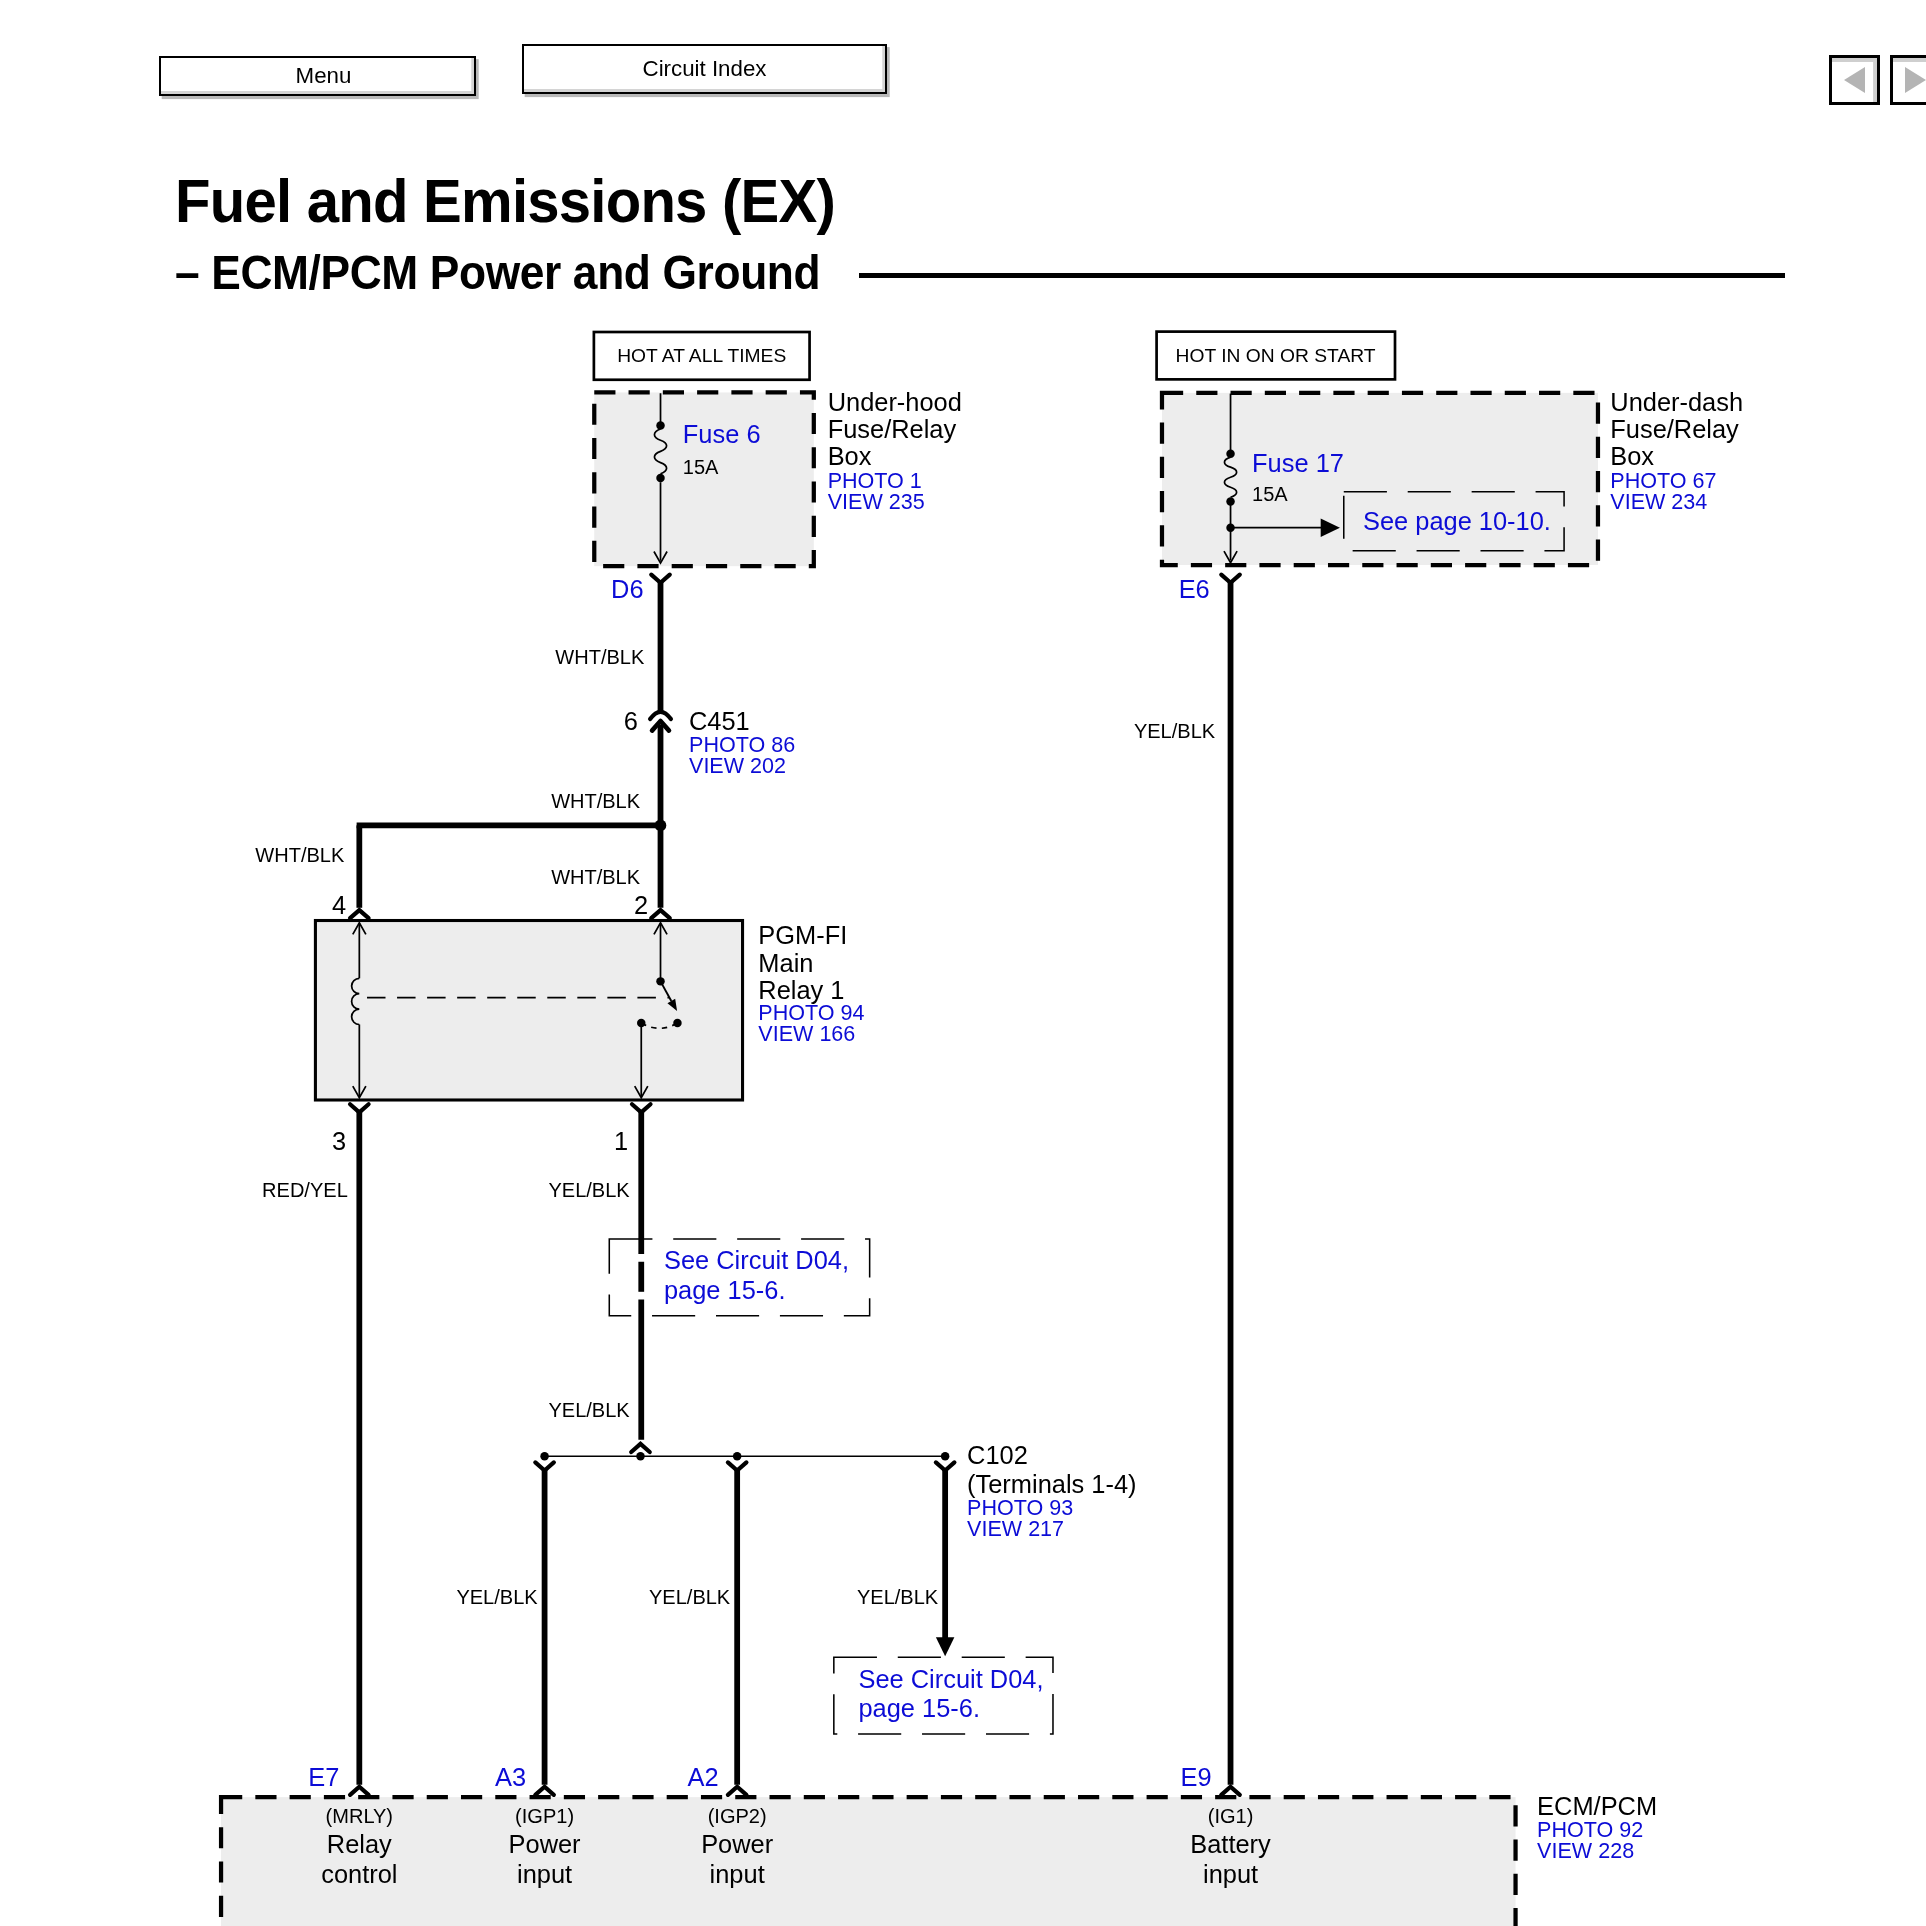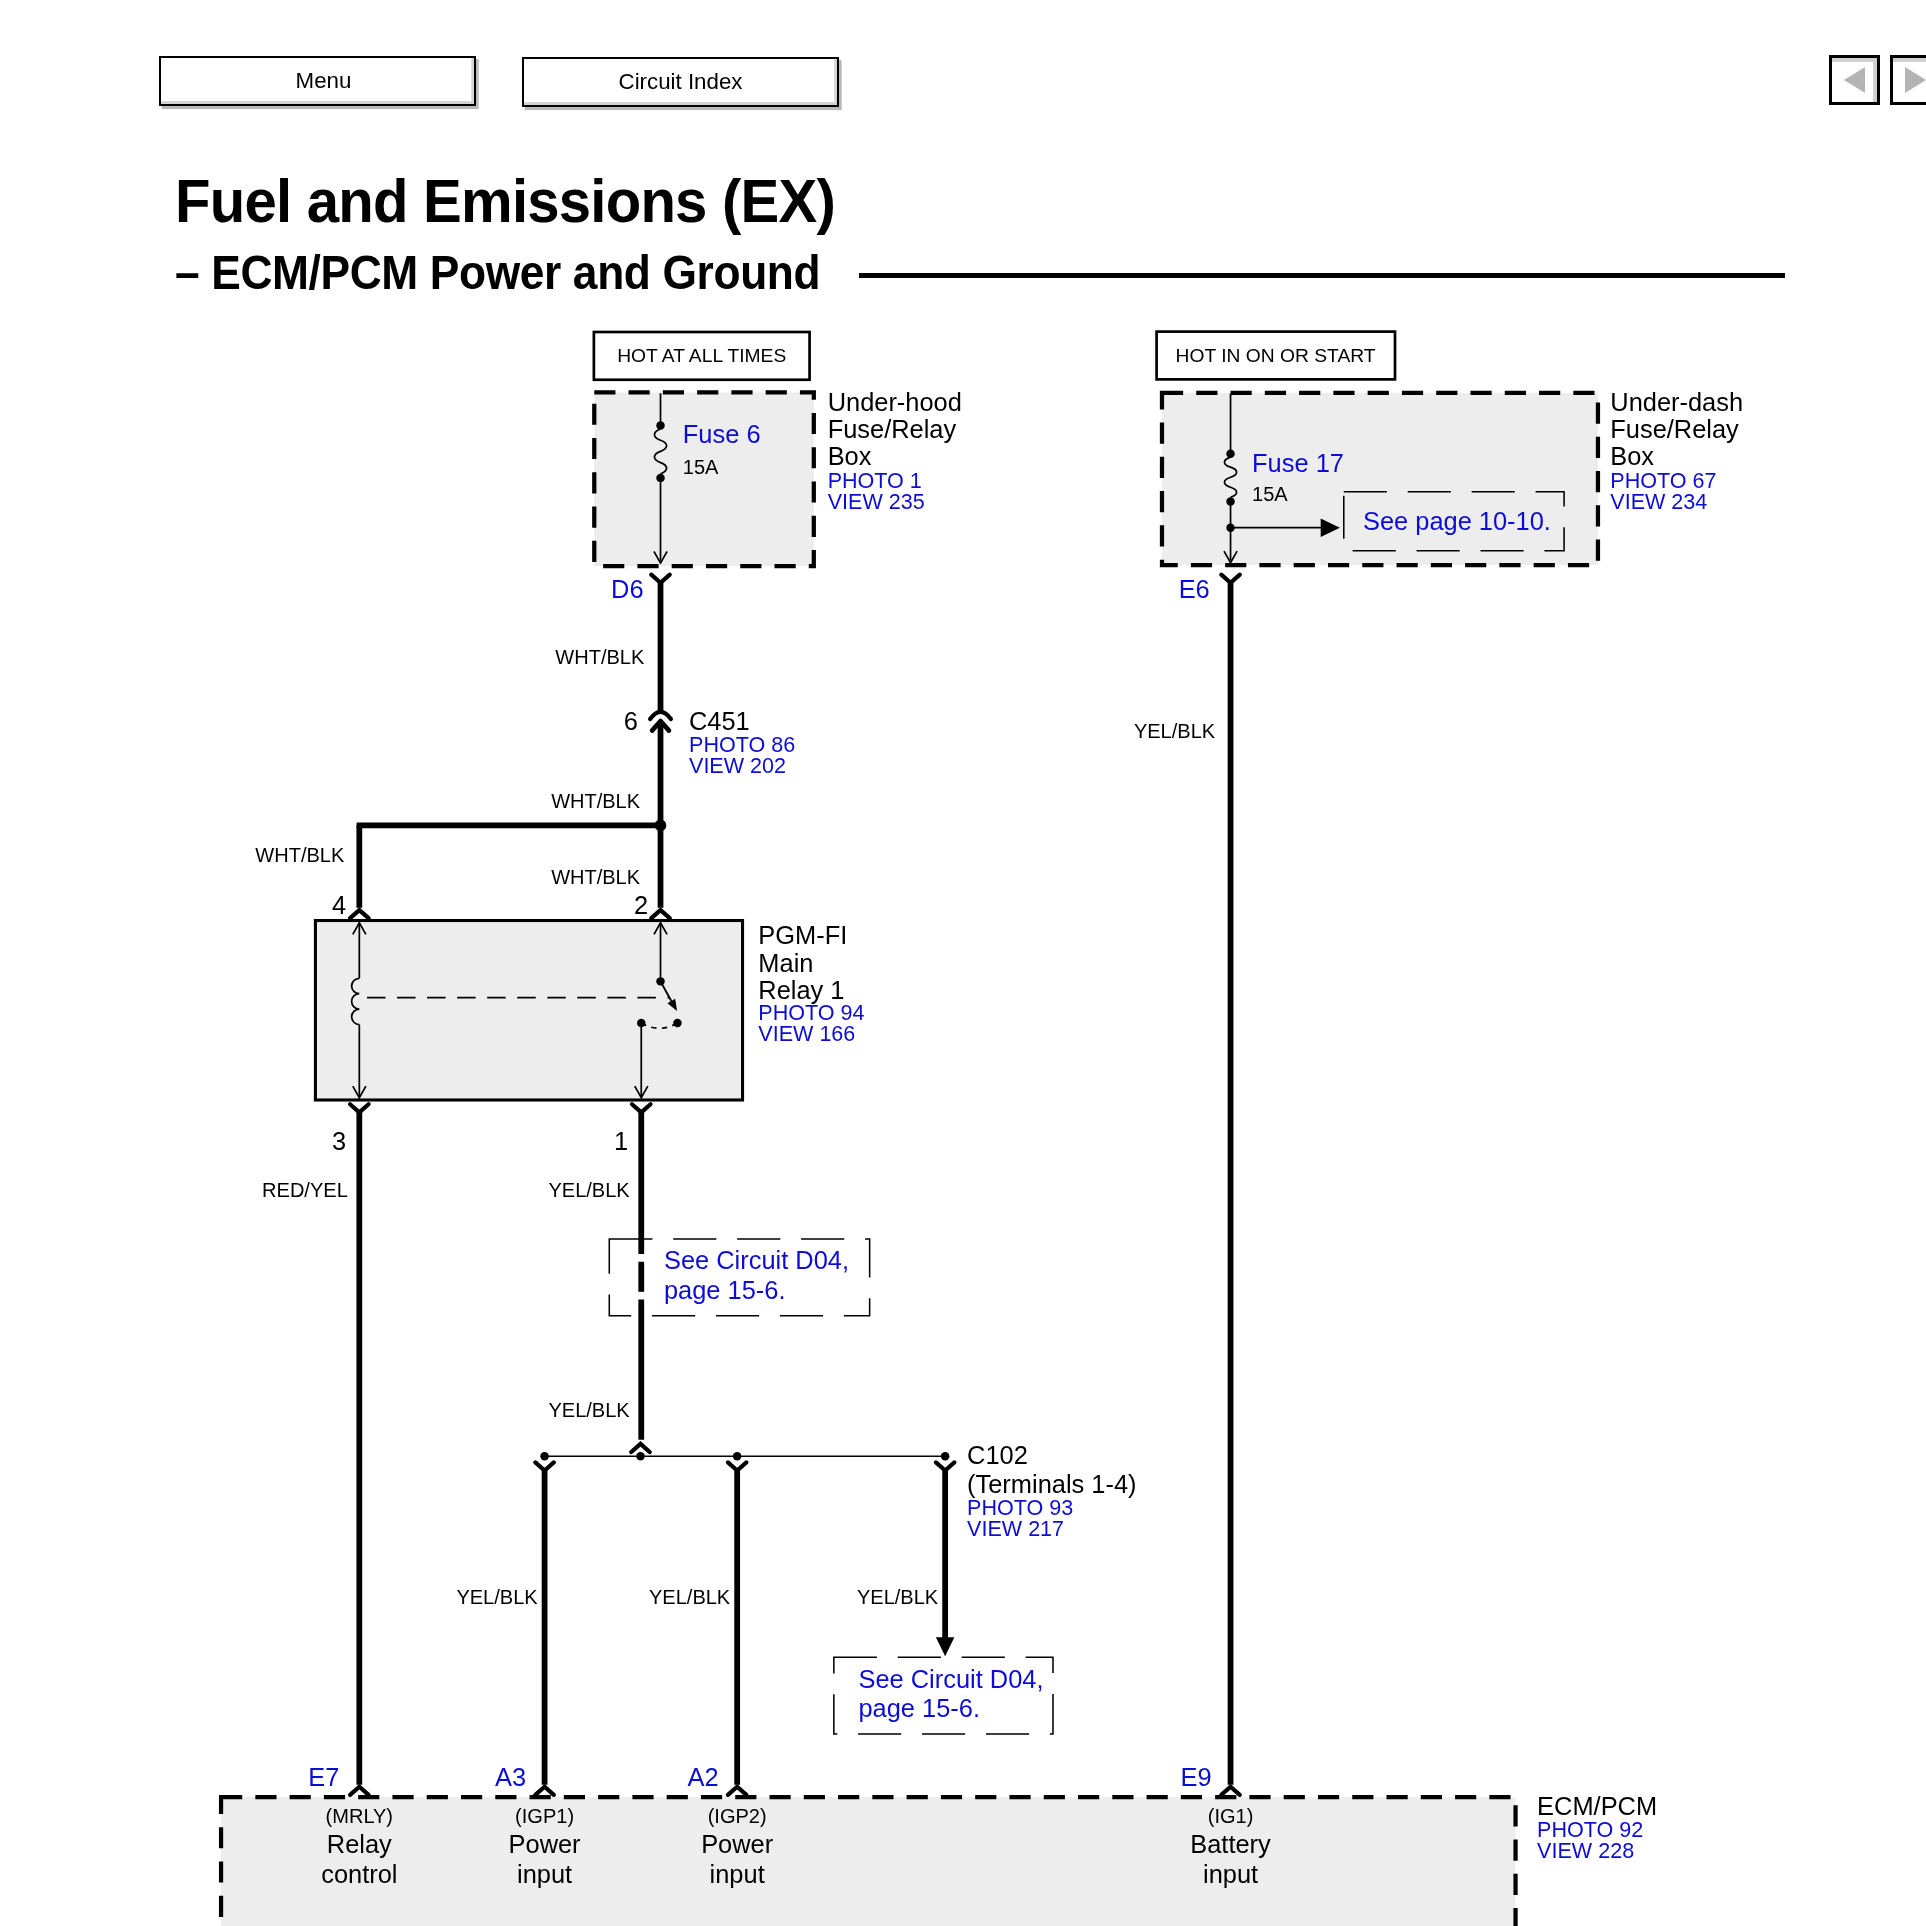--- a/index.html
+++ b/index.html
@@ -23,24 +23,24 @@
   .rule{position:absolute;left:859px;top:273px;width:926px;height:5px;background:#000;}
   svg text{font-family:"Liberation Sans",sans-serif;}
   .blue{fill:#0c0cd6;}
   .blk{fill:#000000;}
 </style>
 </head>
 <body>
 
 <div class="page">
 
-  <div class="btn" style="left:159px;top:56px;width:317px;height:50px;padding-left:12px;">
+  <div class="btn" style="left:159px;top:56px;width:317px;height:40px;padding-left:12px;">
     <span>Menu</span>
   </div>
-  <div class="btn" style="left:522px;top:57px;width:317px;height:50px;">
+  <div class="btn" style="left:522px;top:44px;width:365px;height:50px;">
     <span>Circuit Index</span>
   </div>
   <div class="navbtn" style="left:1829px;top:55px;width:51px;height:50px;">
     <div class="tri-left"></div>
   </div>
   <div class="navbtn" style="left:1890px;top:55px;width:51px;height:50px;">
     <div class="tri-right"></div>
   </div>
 
   <div class="title">Fuel and Emissions (EX)</div>

